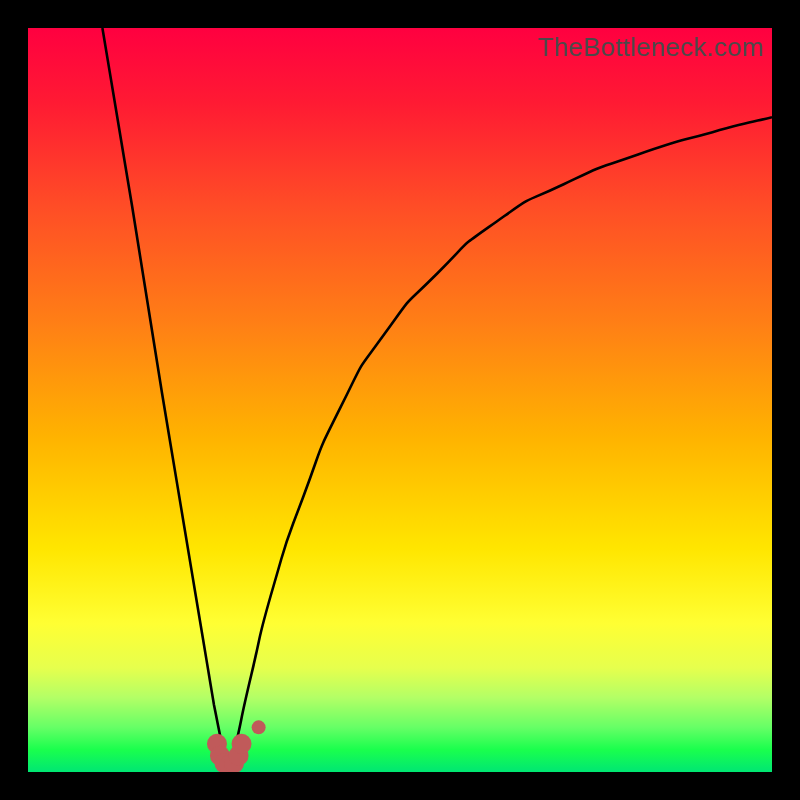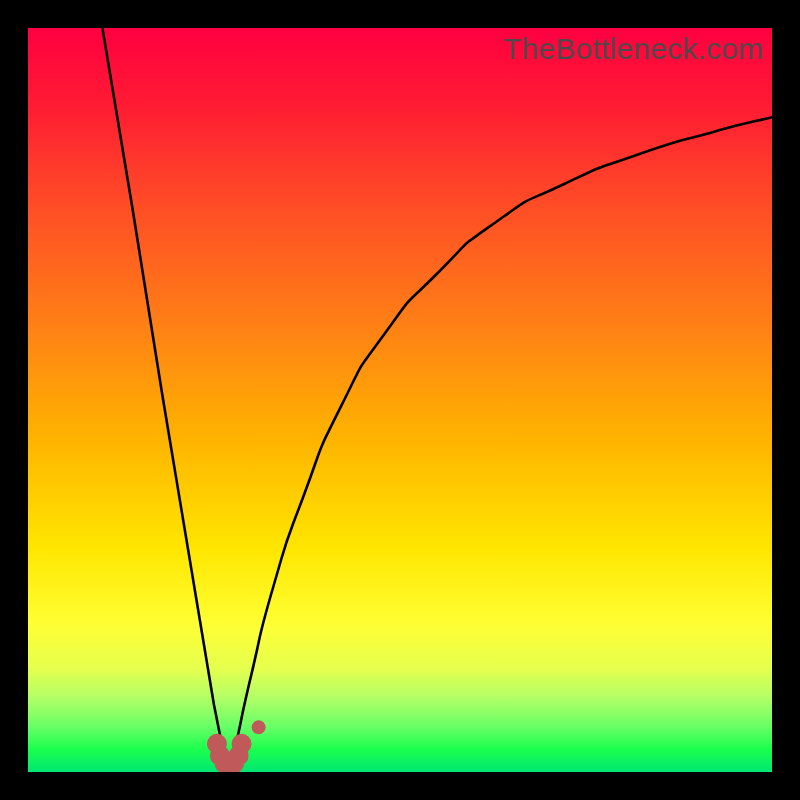--- a/index.html
+++ b/index.html
@@ -40,21 +40,21 @@
       #66ff66 94%,
       #1aff4d 97%,
       #00e673 100%
     );
   }
   .attribution {
     position: absolute;
     top: 4px;
     right: 8px;
     color: #4a4a4a;
-    font-size: 30px;
+    font-size: 26px;
     font-weight: 400;
     letter-spacing: 0.2px;
     z-index: 5;
   }
   svg.curves {
     position: absolute;
     left: 0;
     top: 0;
     width: 744px;
     height: 744px;

